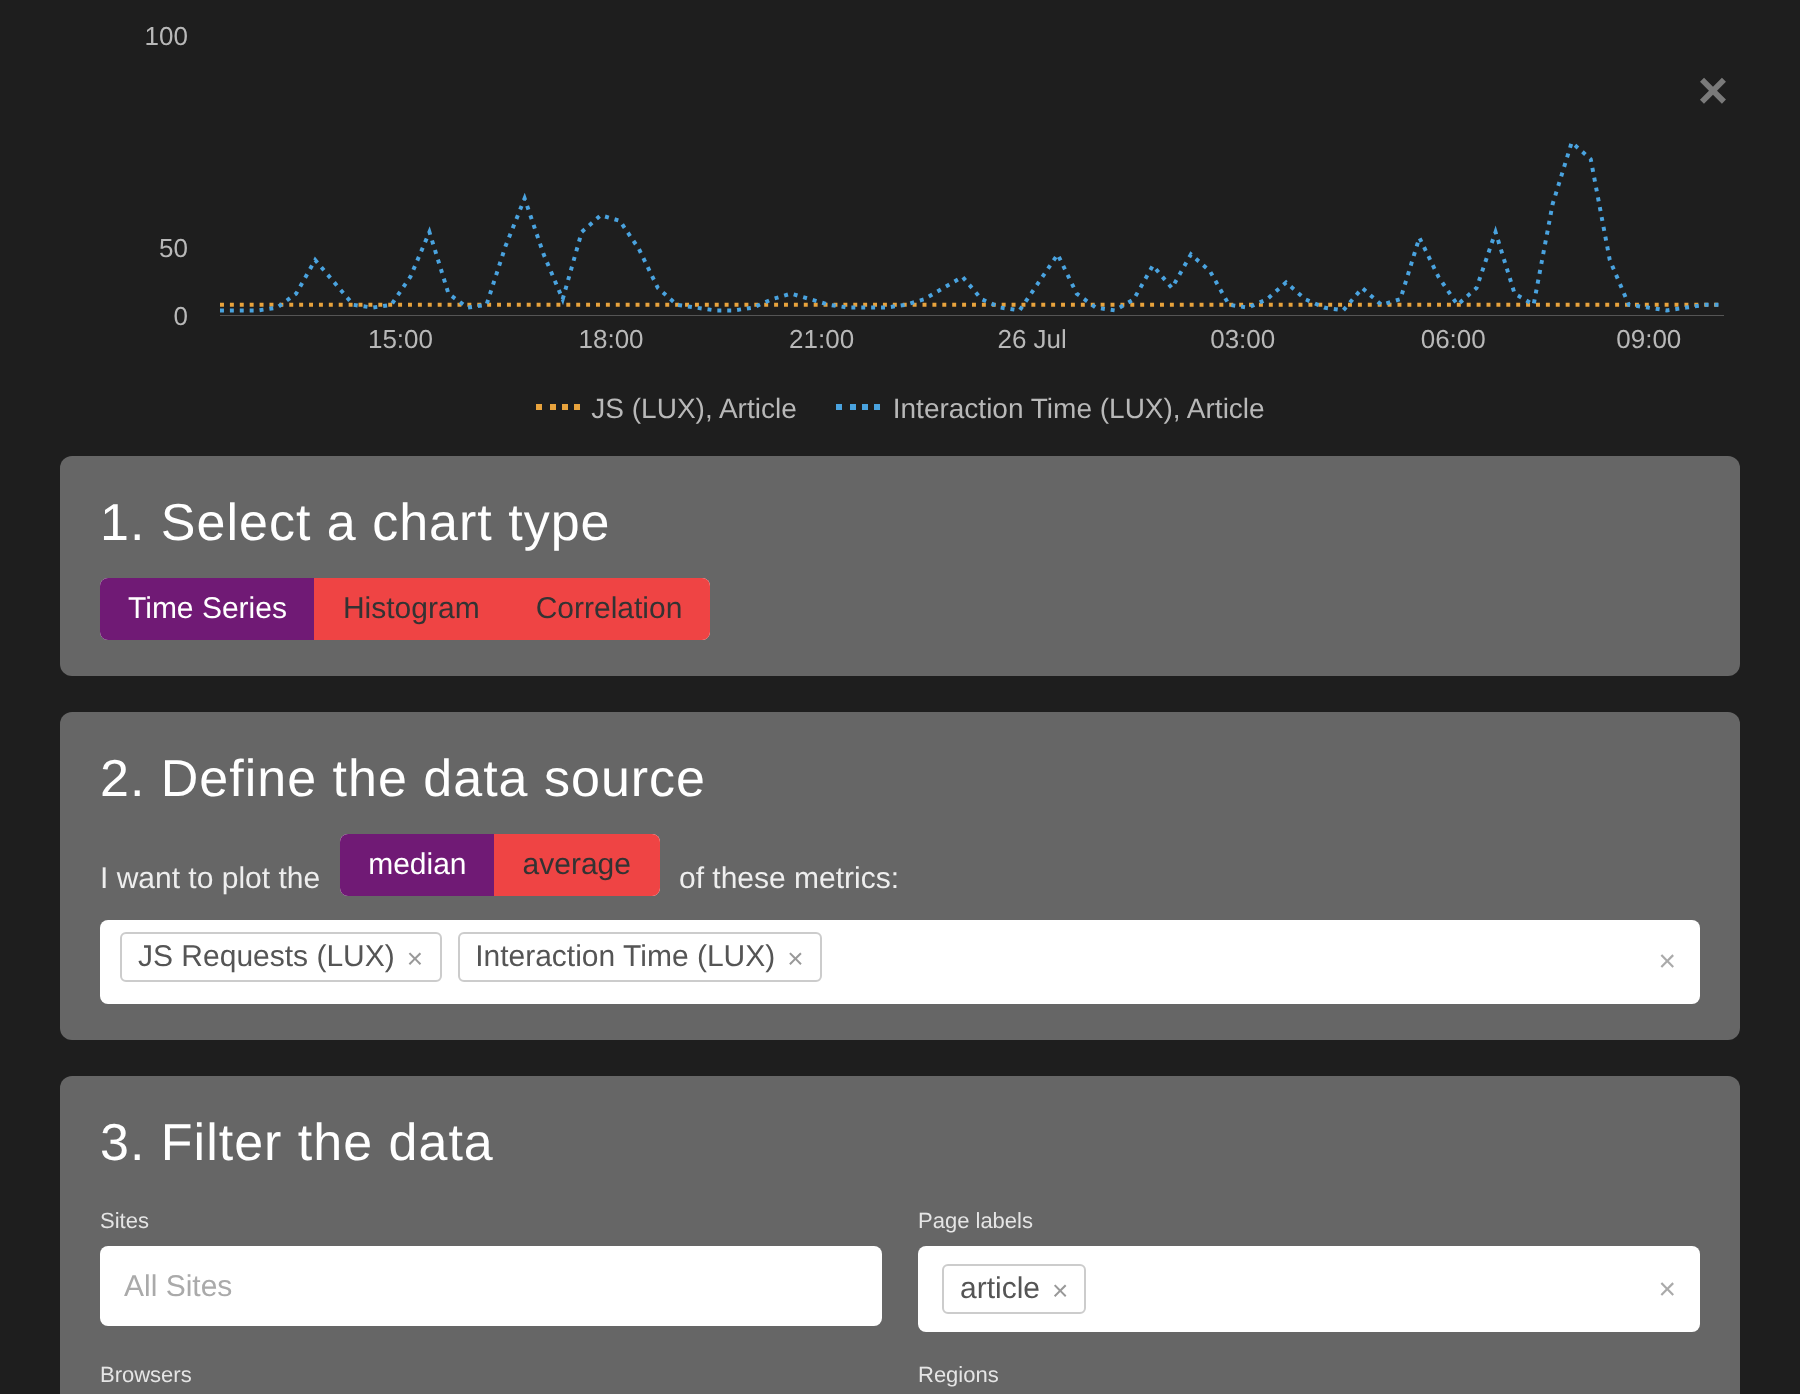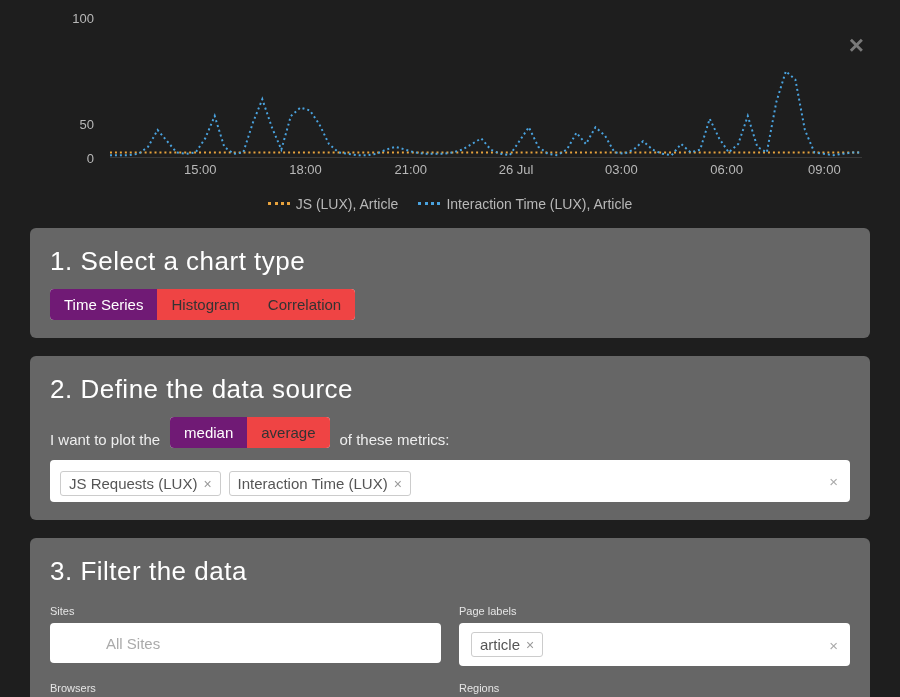--- a/index.html
+++ b/index.html
@@ -20,25 +20,25 @@
   .panel { background: #666666; border-radius: 6px; padding: 18px 20px; margin-top: 18px; color: #fff; }
   .panel h2 { font-weight: 400; font-size: 26px; letter-spacing: 0.5px; margin-bottom: 12px; color: #fff; }
 
   .seg { display: inline-flex; border-radius: 4px; overflow: hidden; background: #fff; }
   .seg .opt { padding: 7px 14px; font-size: 15px; color: #333; background: #ef4444; cursor: pointer; }
   .seg .opt.active { background: #701a75; color: #fff; }
 
   .line2 { display: flex; align-items: flex-end; gap: 10px; flex-wrap: wrap; }
   .line2 .txt { font-size: 15px; color: #eee; }
 
-  .token-input { display: flex; align-items: flex-end; gap: 8px; background: #fff; border-radius: 4px; padding: 6px 10px; margin-top: 12px; min-height: 42px; position: relative; color: #333; }
+  .token-input { display: flex; align-items: flex-start; gap: 8px; background: #fff; border-radius: 4px; padding: 6px 10px; margin-top: 12px; min-height: 42px; position: relative; color: #333; }
   .chip { display: inline-flex; align-items: center; gap: 6px; border: 1px solid #ccc; background: #fff; border-radius: 3px; padding: 3px 8px; font-size: 15px; color: #555; }
   .chip .x { color: #999; font-size: 14px; cursor: pointer; }
   .ti-x { position: absolute; right: 12px; top: 50%; transform: translateY(-50%); color: #aaa; font-size: 15px; cursor: pointer; }
-  .placeholder { color: #aaa; font-size: 15px; margin-left: 44px; }
+  .placeholder { color: #aaa; font-size: 15px; }
 
   .row2 { display: flex; gap: 18px; }
   .col { flex: 1; }
   .flabel { font-size: 11px; color: #e5e5e5; margin-bottom: 6px; margin-top: 6px; display: block; }
   .field { background: #fff; border-radius: 4px; padding: 9px 12px; min-height: 40px; position: relative; display: flex; align-items: center; gap: 8px; }
 </style>
 </head>
 <body>
 
 <div class="page">

